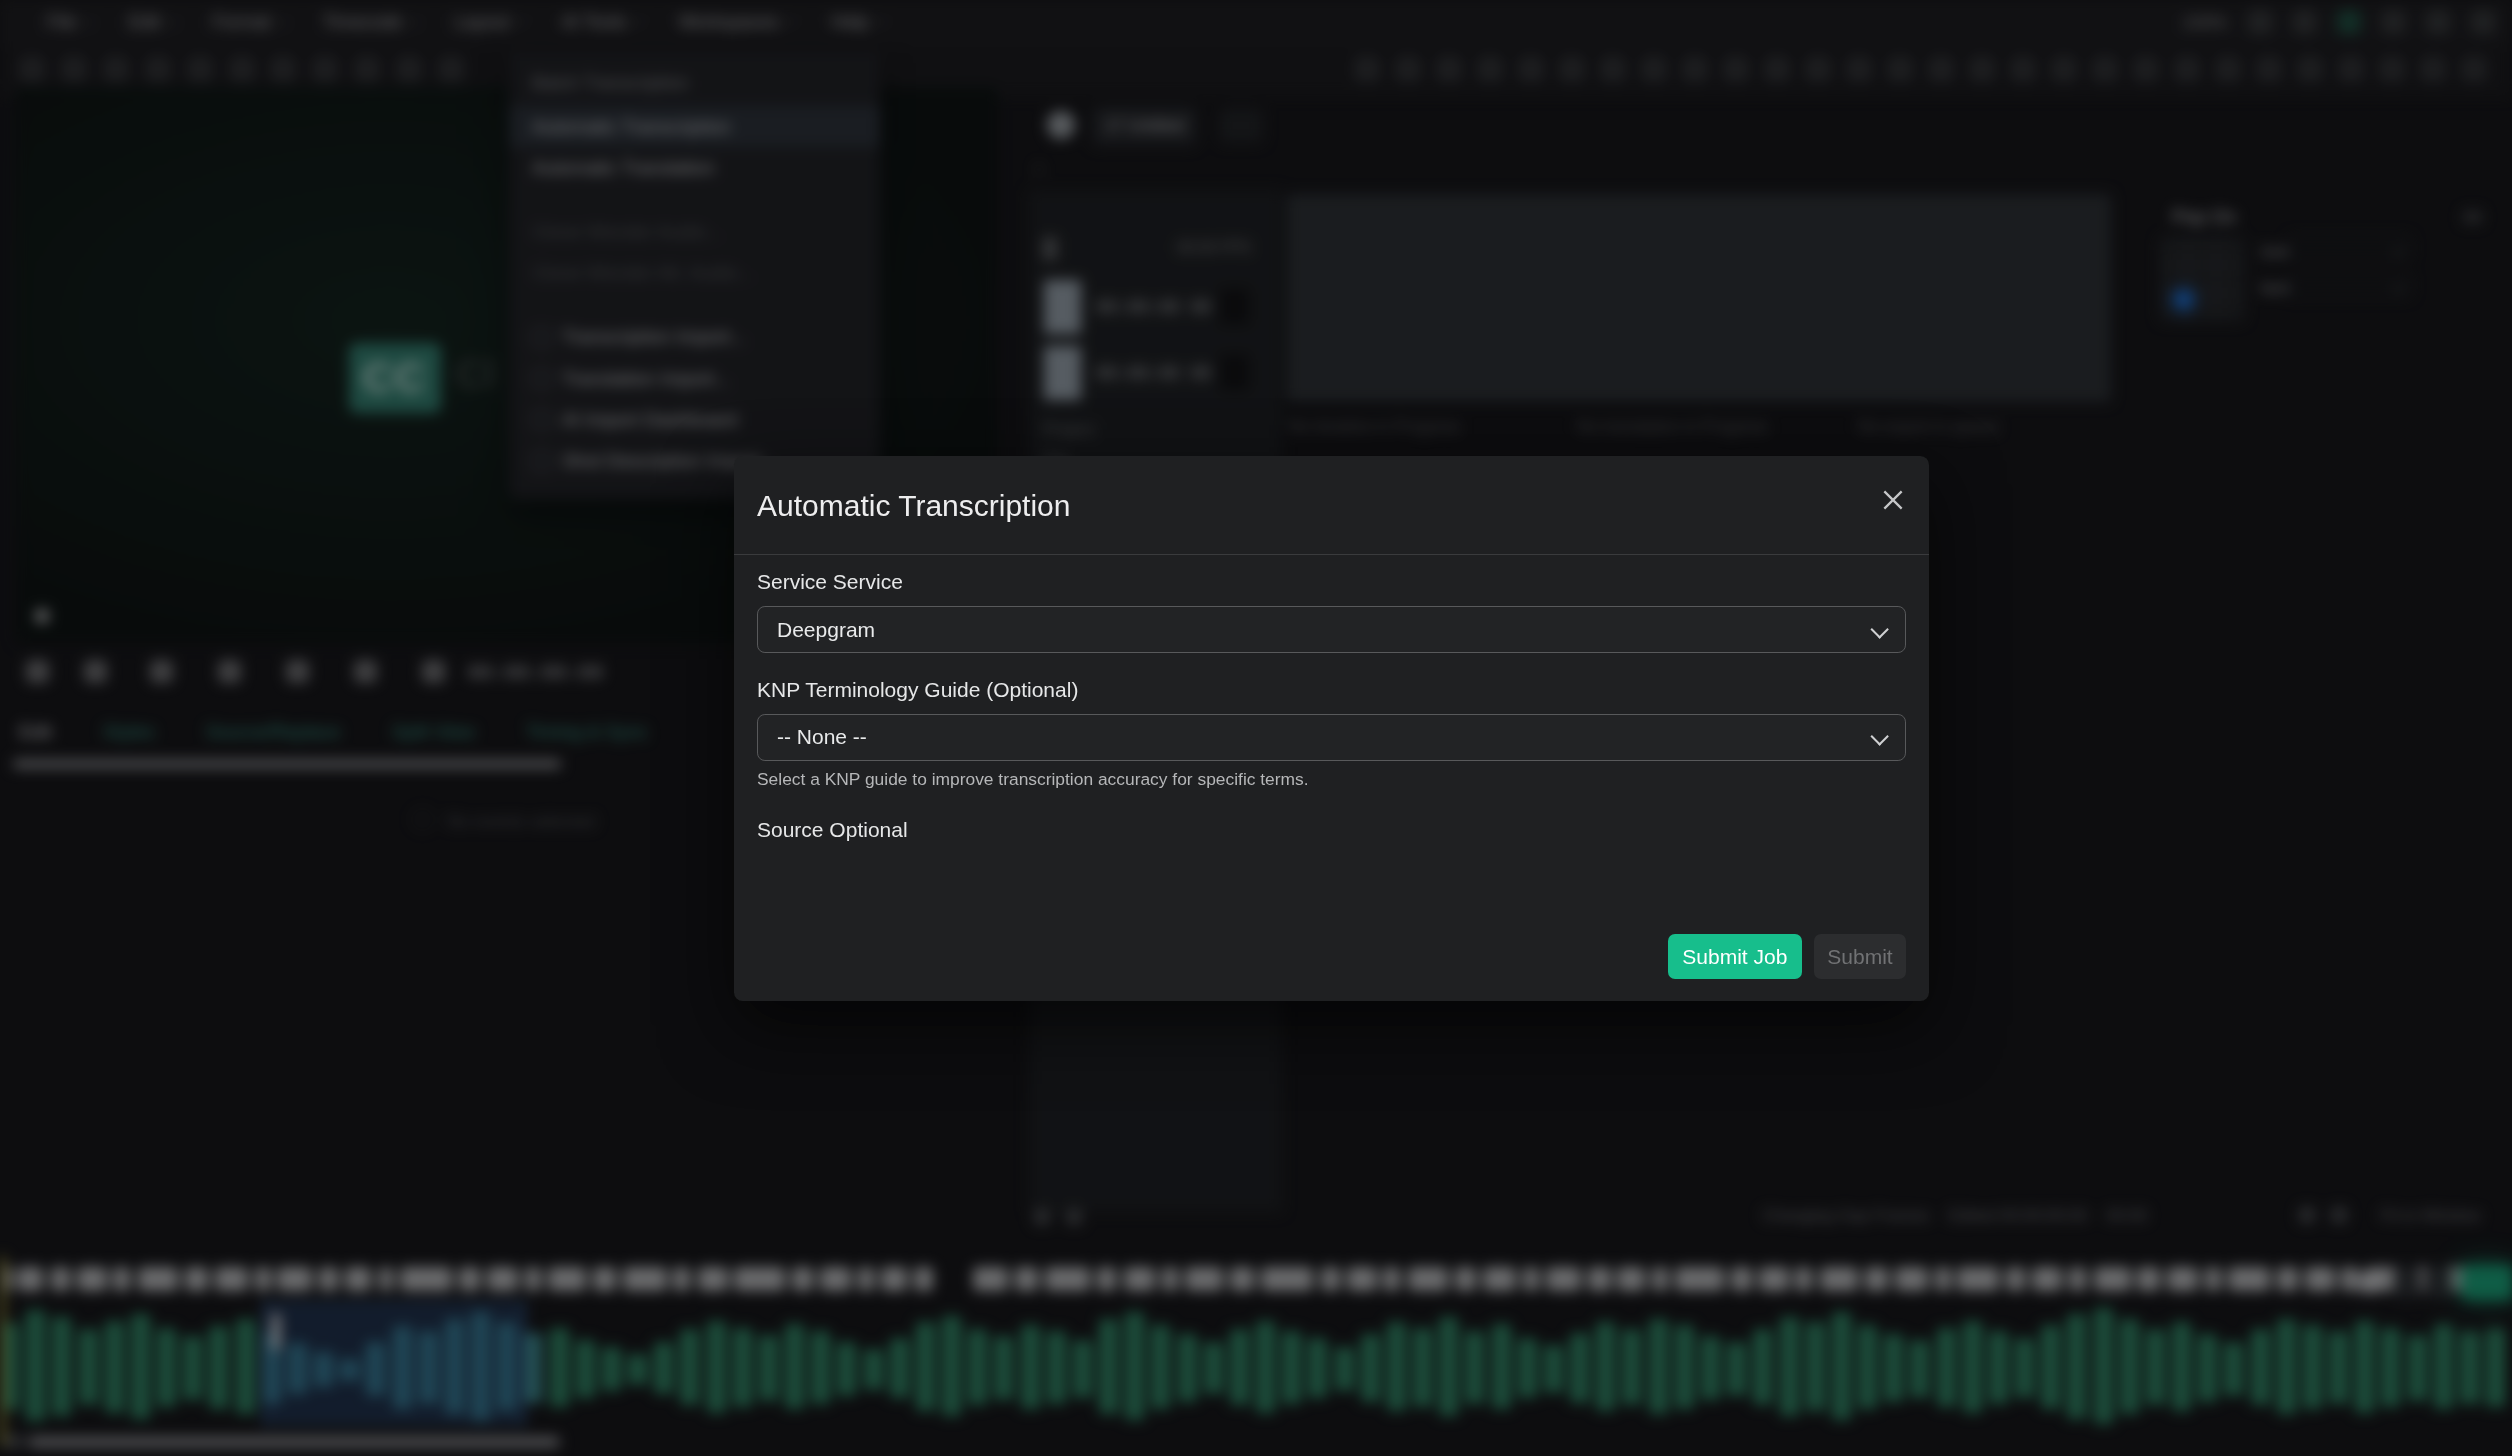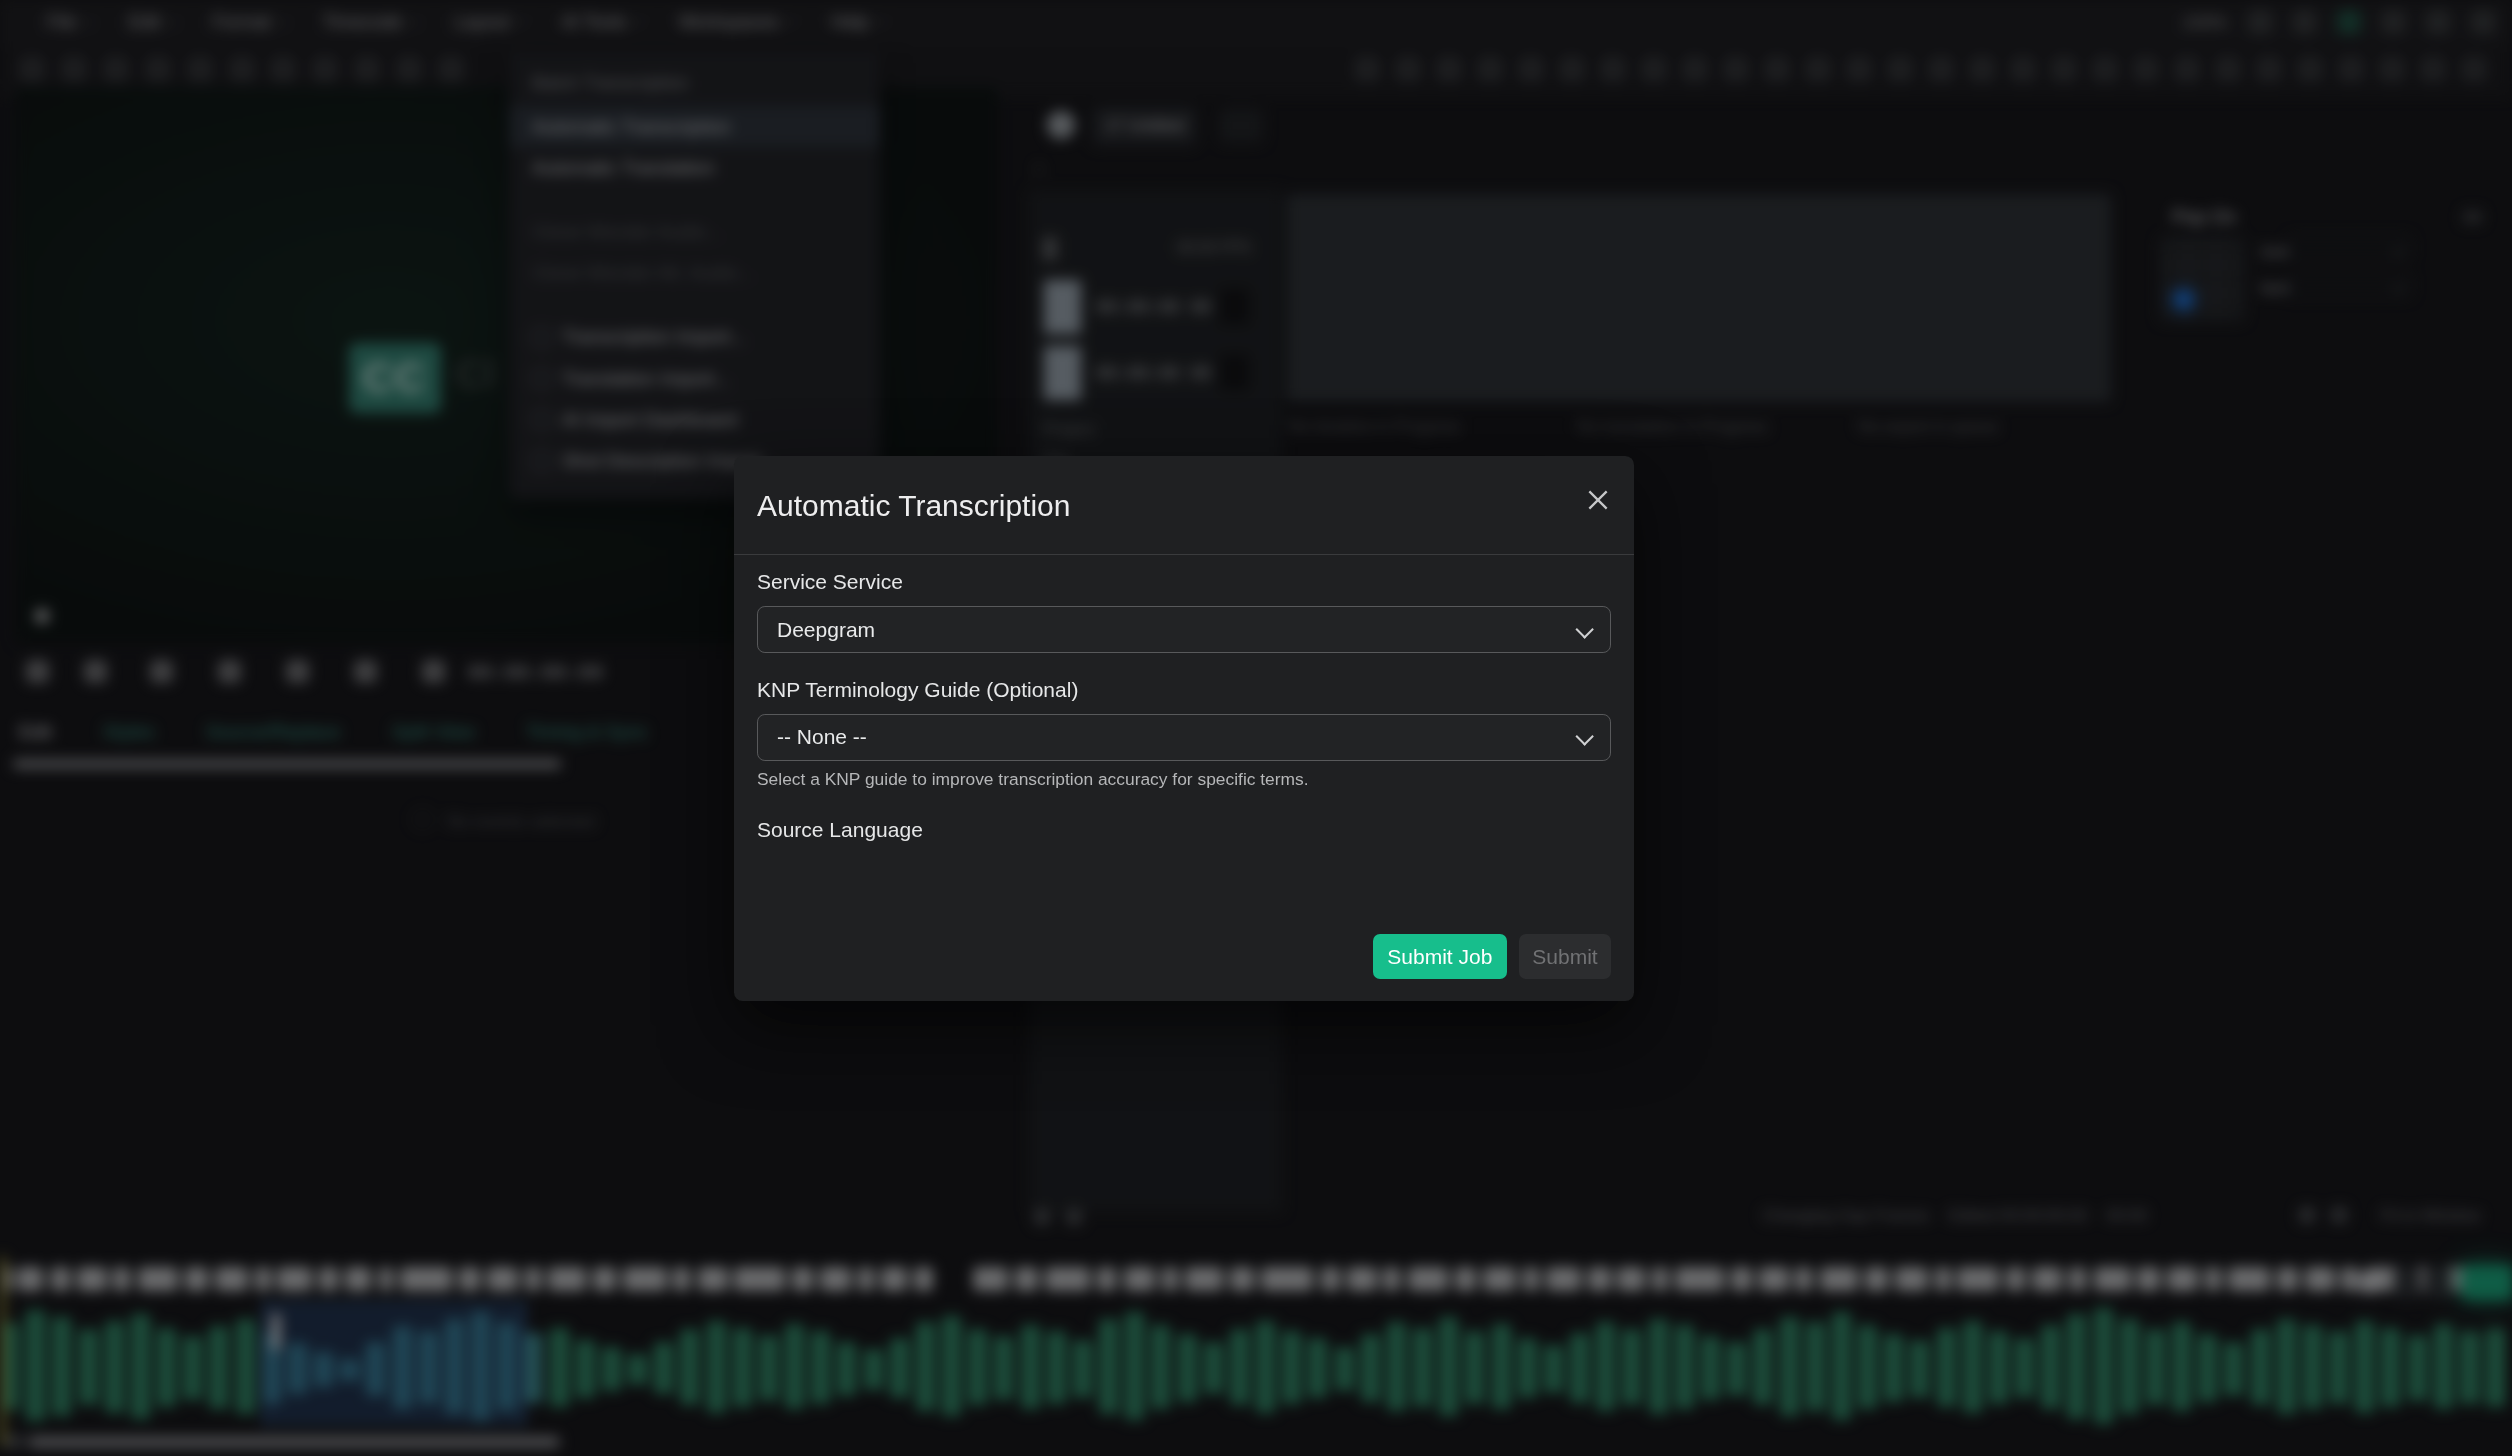--- a/index.html
+++ b/index.html
@@ -103,21 +103,21 @@
   .sel-marker{position:absolute;left:272px;top:1313px;width:7.9px;height:37px;border-radius:4.4px;background:#e6e6e6;}
   .playhead{position:absolute;left:0;top:1256px;width:5.2px;height:190px;background:#a79b35;}
   .tl-scroll{position:absolute;left:28px;top:1437px;width:532px;height:9.6px;border-radius:5.2px;background:#96979a;}
   .tl-scroll-cap{position:absolute;left:5.2px;top:1436px;width:17.4px;height:10.5px;border-radius:2.6px;background:#55575a;}
   .tl-whitebtn{position:absolute;left:2359px;top:1272px;width:19px;height:21px;border-radius:3.5px;background:#d5d6d8;opacity:.85;}
   .tl-box{position:absolute;top:1268px;width:26px;height:30px;border-radius:4.4px;background:#2c2f32;}
   .tl-green{position:absolute;left:2462px;top:1265px;width:51px;height:35px;border-radius:4.4px;background:#17a478;
             box-shadow:0 0 24.4px rgba(23,190,140,.55);}
 
   
-  .modal{position:absolute;left:734px;top:456px;width:900px;height:545px;background:#1f2022;
+  .modal{position:absolute;left:734px;top:456px;width:1195px;height:545px;background:#1f2022;
          border-radius:8.7px;box-shadow:0 26px 70px rgba(0,0,0,.65);box-sizing:border-box;z-index:10;}
   .modal-header{position:relative;height:99px;border-bottom:1.7px solid #3a3b3d;box-sizing:border-box;}
   .modal-title{position:absolute;left:23px;top:33px;margin:0;font-size:30px;font-weight:400;color:#ededee;}
   .modal-close{position:absolute;right:23px;top:31px;width:26px;height:26px;cursor:pointer;}
   .modal-body{position:relative;padding:0 23px;}
   .m-label{display:block;font-size:21px;color:#e6e7e8;}
   .m-select{position:relative;height:47px;border:1.7px solid #58595b;border-radius:7.9px;background:#222325;
             display:flex;align-items:center;box-sizing:border-box;padding:0 19px;}
   .m-select span.val{font-size:21px;color:#e9eaeb;}
   .m-chev{position:absolute;right:19px;top:15.7px;width:11.3px;height:11.3px;border-right:2.2px solid #d0d1d3;
@@ -541,20 +541,20 @@
     <div class="m-select" style="margin-top:12.2px;">
       <span class="val">Deepgram</span>
       <span class="m-chev"></span>
     </div>
     <label class="m-label" style="margin-top:24.4px;">KNP Terminology Guide (Optional)</label>
     <div class="m-select" style="margin-top:12.2px;">
       <span class="val">-- None --</span>
       <span class="m-chev"></span>
     </div>
     <p class="m-helper">Select a KNP guide to improve transcription accuracy for specific terms.</p>
-    <label class="m-label" style="margin-top:28px;">Source Language</label>
+    <label class="m-label" style="margin-top:28px;">Source Optional</label>
   </div>
   <div class="modal-actions">
     <button class="btn btn-submit">Submit Job</button>
     <button class="btn btn-cancel">Submit</button>
   </div>
 </div>
 
 
 </body></html>

